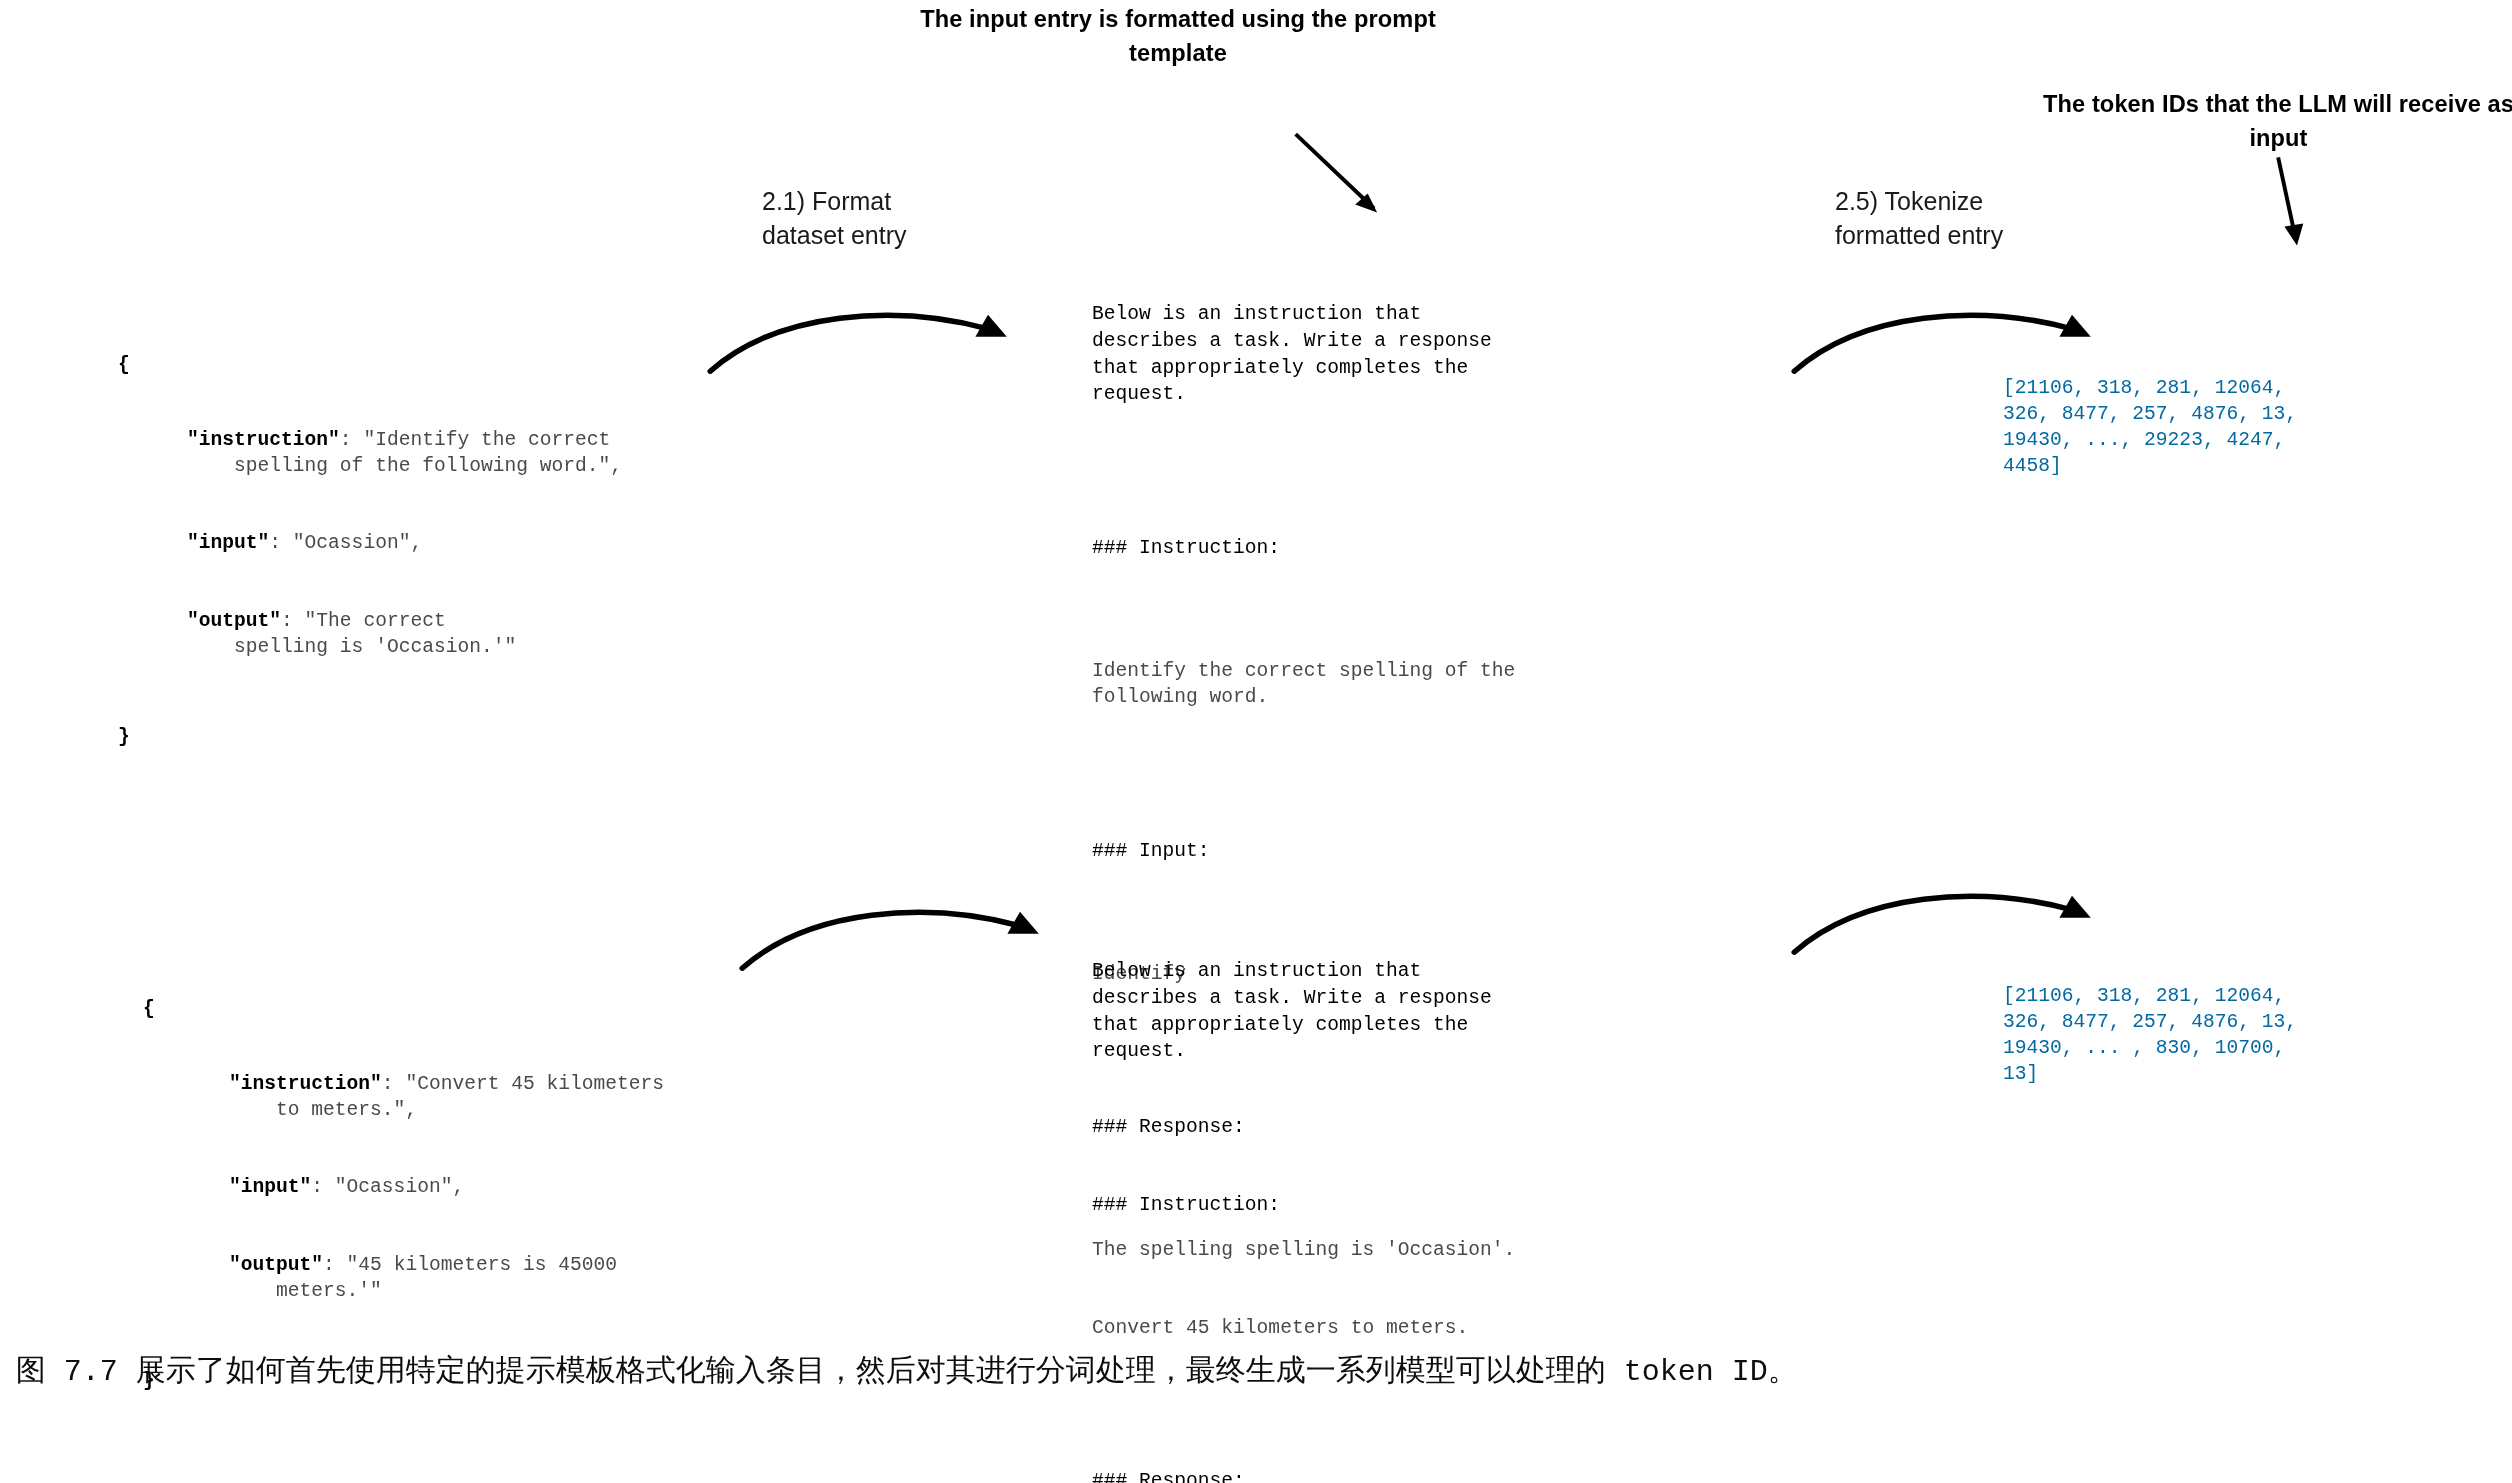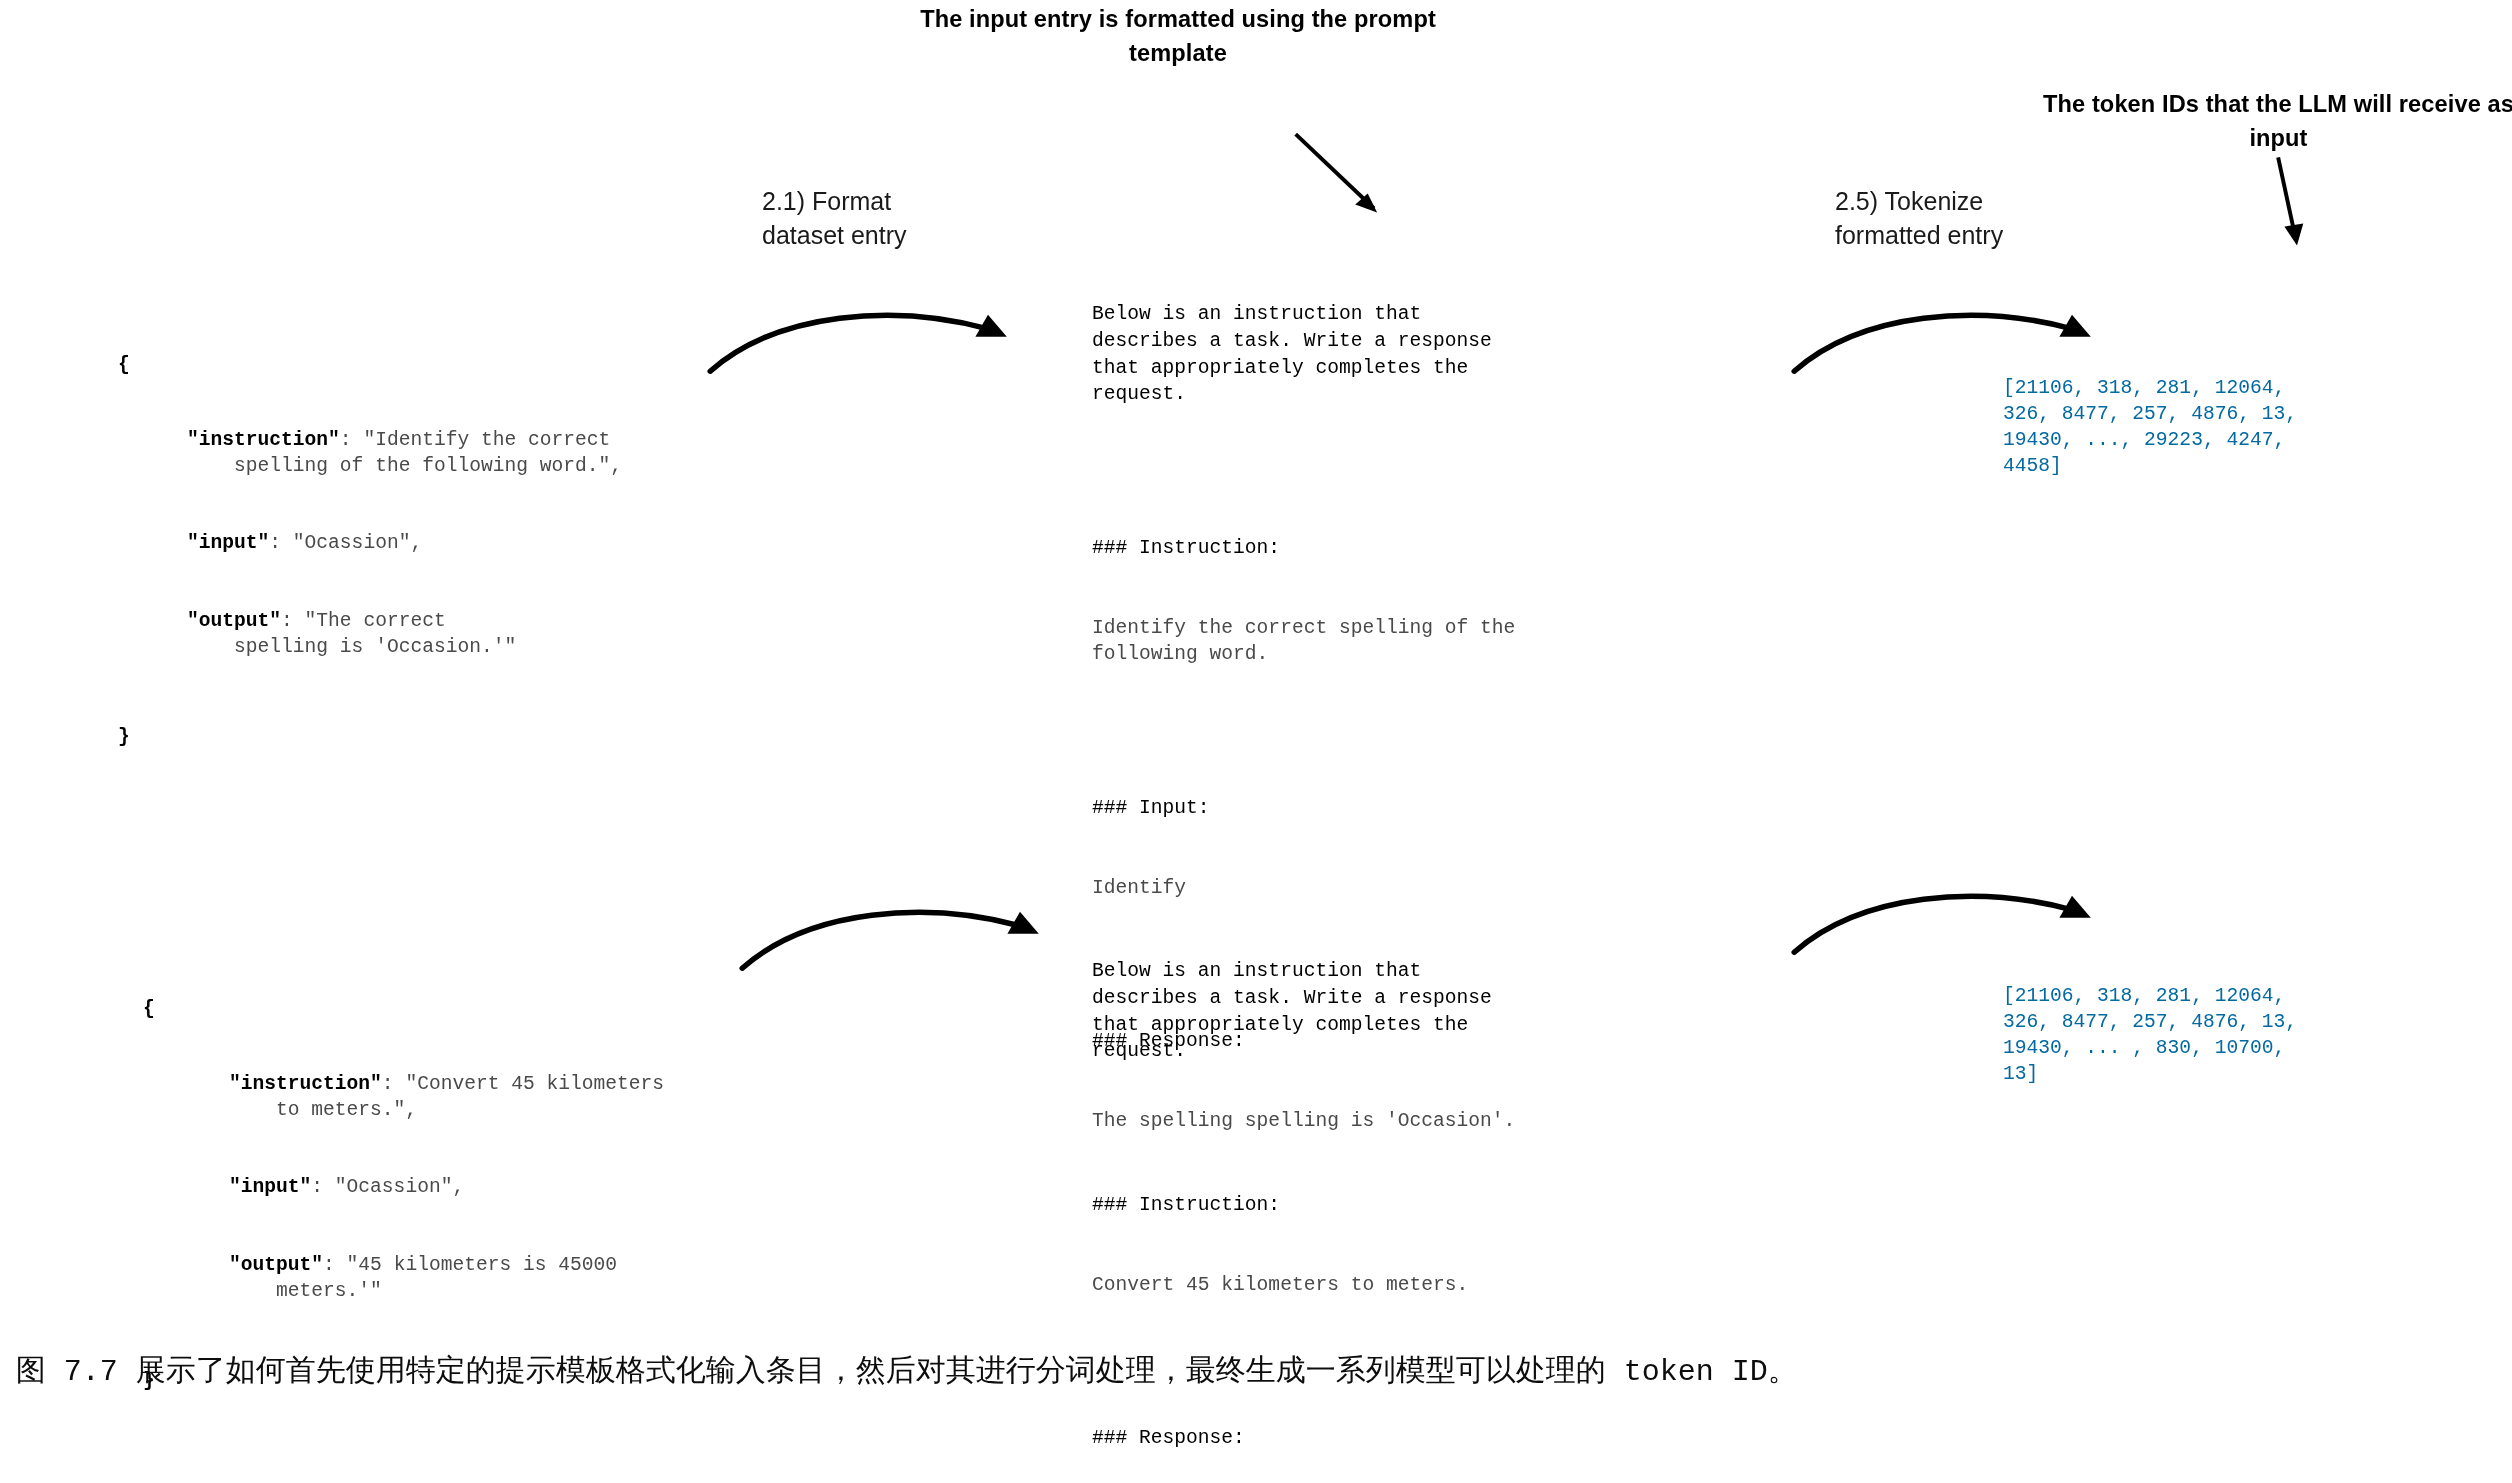--- a/index.html
+++ b/index.html
@@ -67,20 +67,21 @@
     font-size: 19.6px;
     line-height: 1.36;
     white-space: pre;
   }
   .tmpl .hdr {
     color: #000000;
     font-weight: normal;
   }
   .tmpl .body {
     color: #4a4a4a;
+    margin-top: 43px;
   }
 
   .tokens {
     font-family: "Liberation Mono", "DejaVu Sans Mono", monospace;
     font-size: 19.6px;
     line-height: 1.32;
     color: #0369a1;
     white-space: pre;
   }
 

